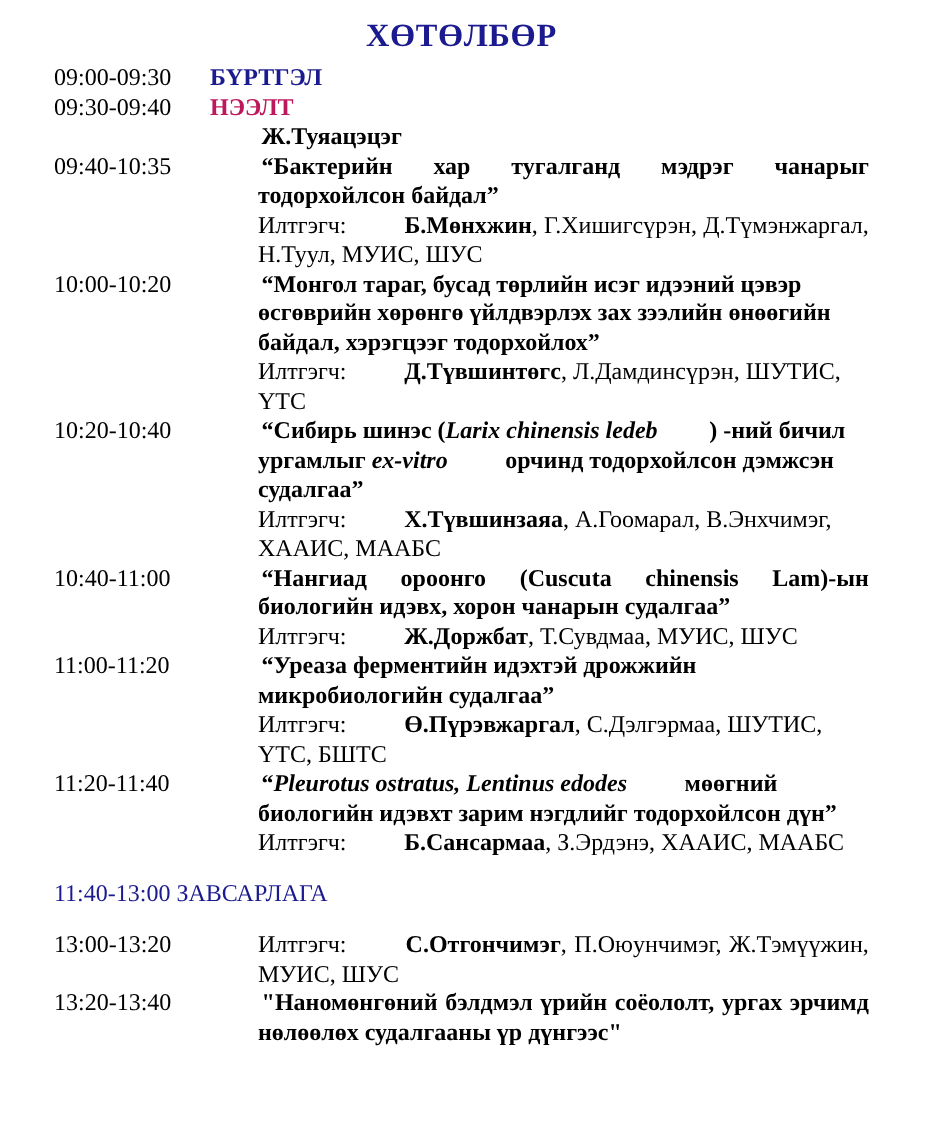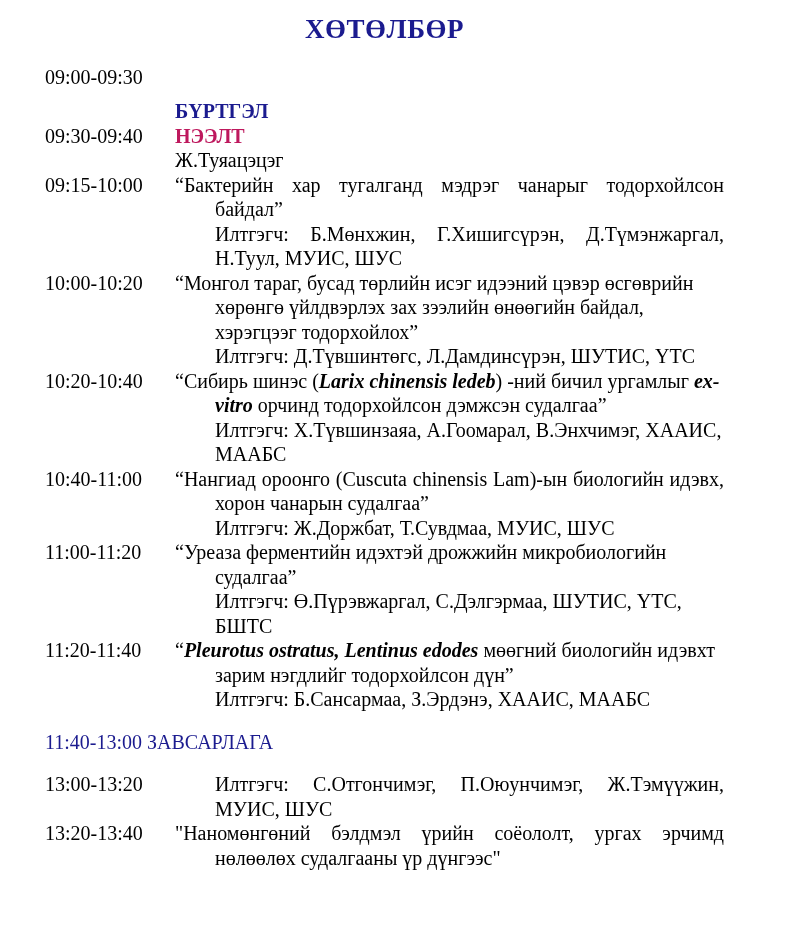--- a/index.html
+++ b/index.html
@@ -4,56 +4,56 @@
 <style>
   html, body { margin: 0; padding: 0; background: #ffffff; }
   body {
     width: 786px; height: 951px; overflow: hidden;
     font-family: "Liberation Serif", "DejaVu Serif", serif;
     font-size: 20px; color: #000000;
   }
   .page { padding: 8px 62px 0 45px; }
   .doc-title {
     font-size: 27px; font-weight: bold; text-align: center;
-    margin: 6px 0 20px 0; letter-spacing: 0.5px;
+    margin: 6px 0 8px 0; letter-spacing: 0.5px;
   }
   .row { display: flex; line-height: 24.5px; }
   .time { flex: 0 0 130px; white-space: nowrap; }
   .content { flex: 1; min-width: 0; }
   .heading { font-weight: bold; }
   .session-title { font-weight: bold; margin: 0 0 0 40px; text-indent: -40px; }
   .presenter-line { margin: 0 0 0 40px; text-indent: 0; }
   .desc-line { margin: 0; }
   .justify { text-align: justify; }
   .break-row { font-weight: normal; line-height: 24.5px; margin: 18px 0 18px 0; }
   .seg-r { font-weight: normal; font-style: normal; }
-  .seg-b { font-weight: normal; font-style: normal; }
+  .seg-b { font-weight: bold; font-style: normal; margin-left: 43px; }
   .seg-bi { font-weight: bold; font-style: italic; }
 </style>
 </head>
 <body style="color: rgb(0, 0, 0); background: rgb(255, 255, 255);">
 
 <div class="page">
   <h1 class="doc-title" style="color: rgb(27, 27, 143);">ХӨТӨЛБӨР</h1>
   <div id="schedule">
       <div class="row">
         <div class="time">09:00-09:30</div>
         <div class="content">
-          <div class="heading" style="color: rgb(27, 27, 143); margin-top: 34px;">БҮРТГЭЛ</div>
+          <div class="heading" style="color: rgb(27, 27, 143);">БҮРТГЭЛ</div>
         </div>
       </div>
       <div class="row">
         <div class="time">09:30-09:40</div>
         <div class="content">
           <div class="heading" style="color: #be185d;">НЭЭЛТ</div>
           <div class="desc-line seg-b">Ж.Туяацэцэг</div>
         </div>
       </div>
       <div class="row">
-        <div class="time">09:15-10:00</div>
+        <div class="time">09:40-10:35</div>
         <div class="content">
           <p class="session-title justify"><span class="seg-b">“Бактерийн хар тугалганд мэдрэг чанарыг тодорхойлсон байдал”</span></p>
           <p class="presenter-line justify"><span class="seg-r">Илтгэгч: </span><span class="seg-b">Б.Мөнхжин</span><span class="seg-r">, Г.Хишигсүрэн, Д.Түмэнжаргал, Н.Туул, МУИС, ШУС</span></p>
         </div>
       </div>
       <div class="row">
         <div class="time">10:00-10:20</div>
         <div class="content">
           <p class="session-title"><span class="seg-b">“Монгол тараг, бусад төрлийн исэг идээний цэвэр өсгөврийн хөрөнгө үйлдвэрлэх зах зээлийн өнөөгийн байдал, хэрэгцээг тодорхойлох”</span></p>
           <p class="presenter-line"><span class="seg-r">Илтгэгч: </span><span class="seg-b">Д.Түвшинтөгс</span><span class="seg-r">, Л.Дамдинсүрэн, ШУТИС, ҮТС</span></p>

